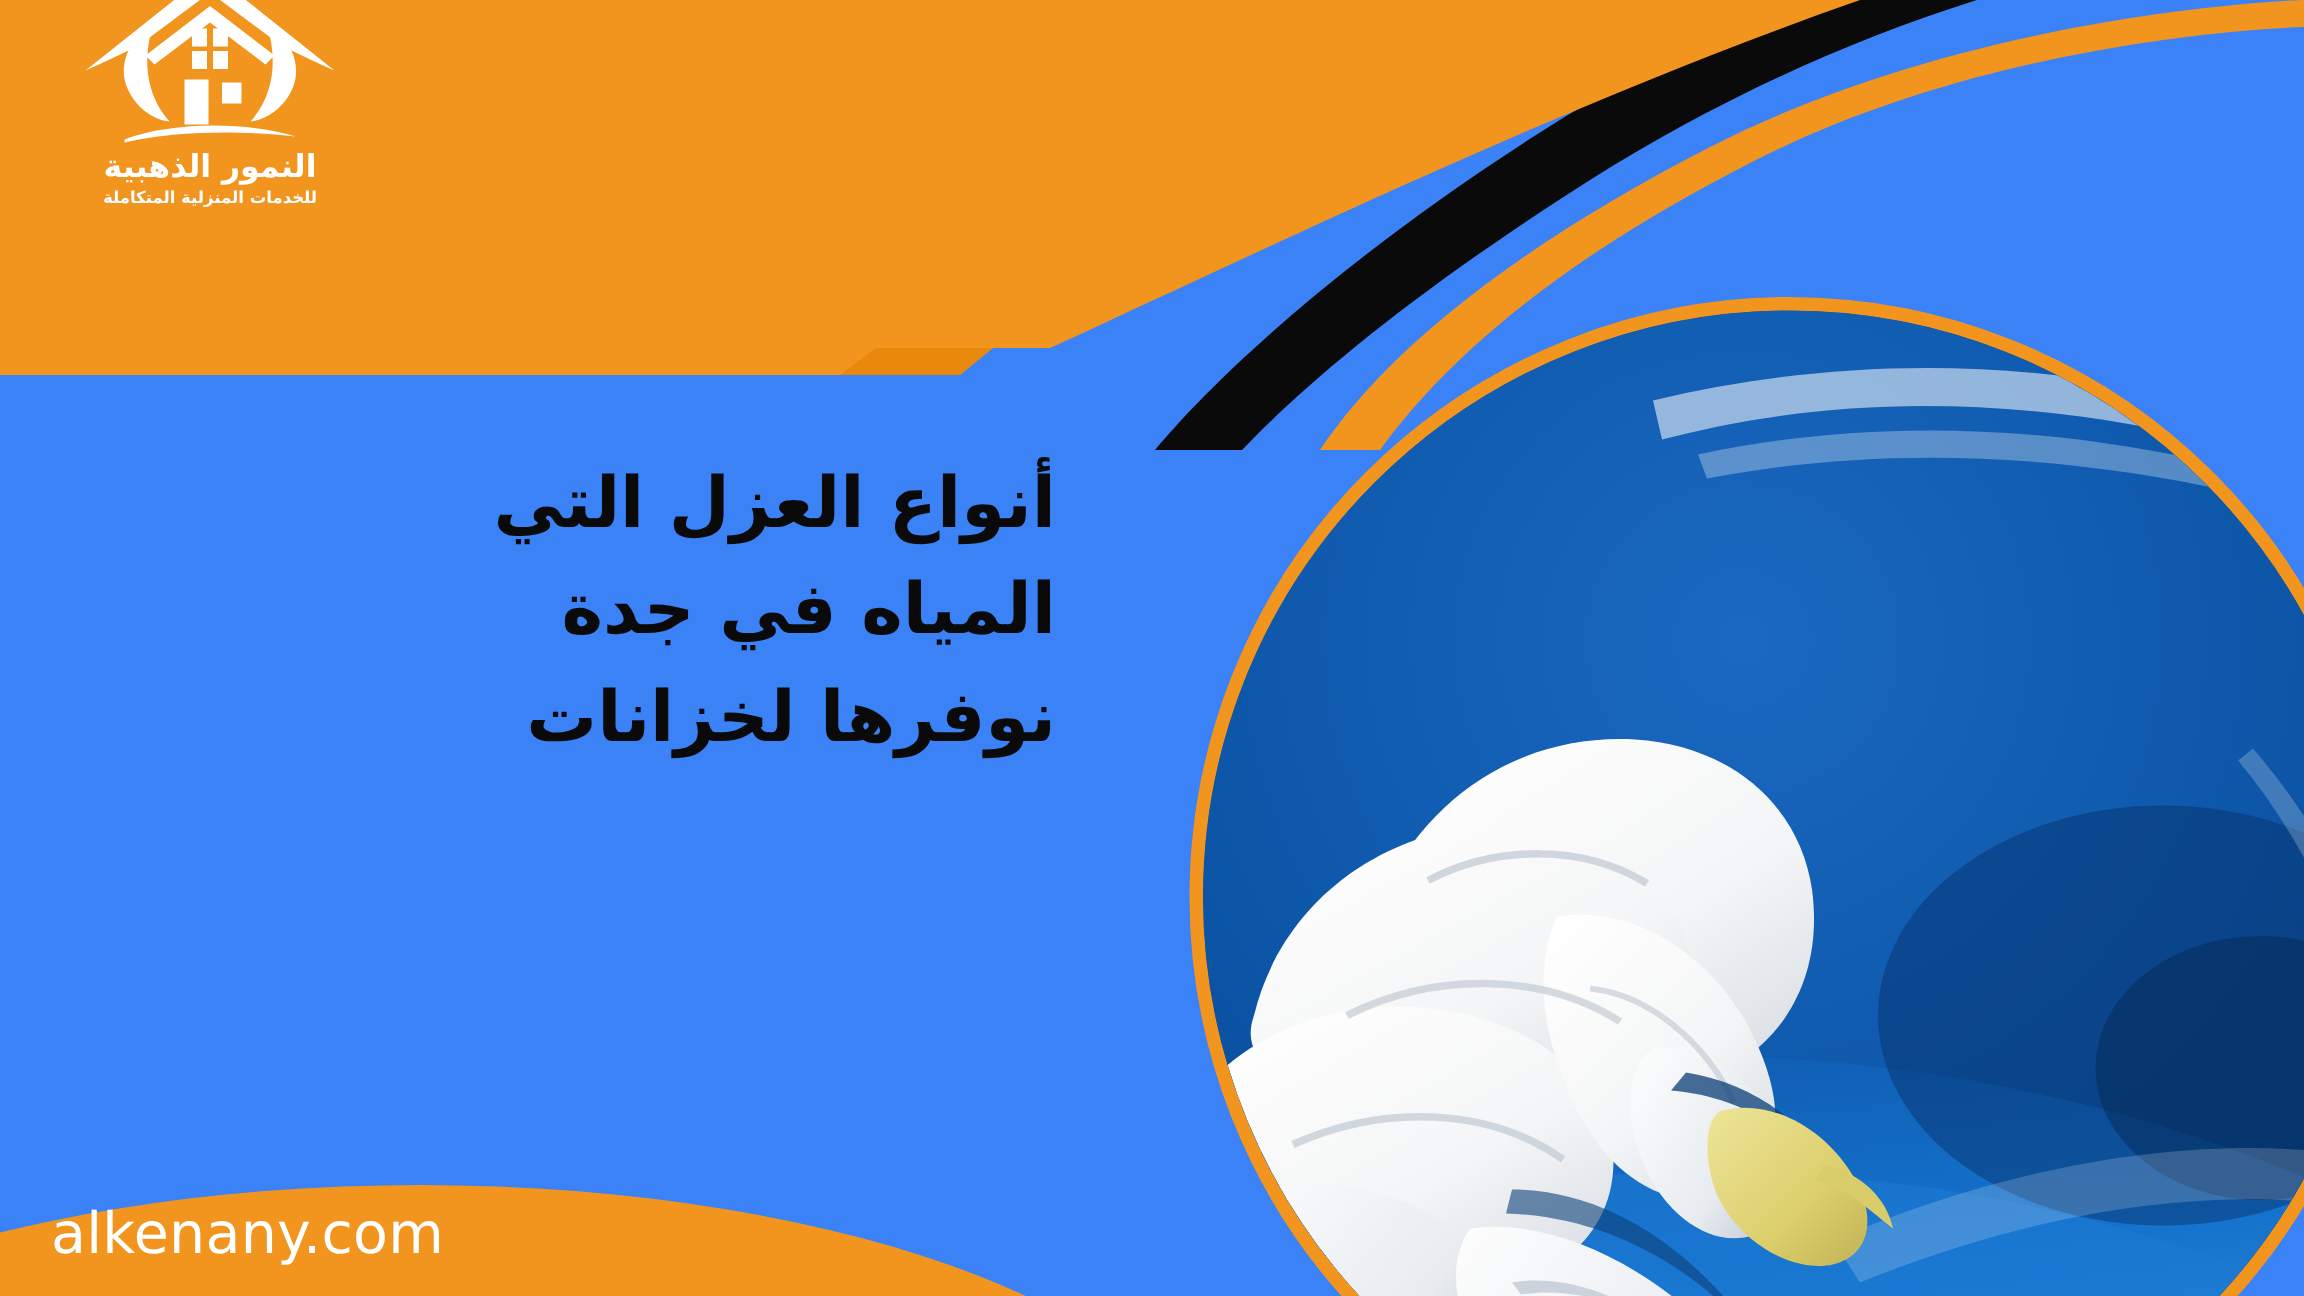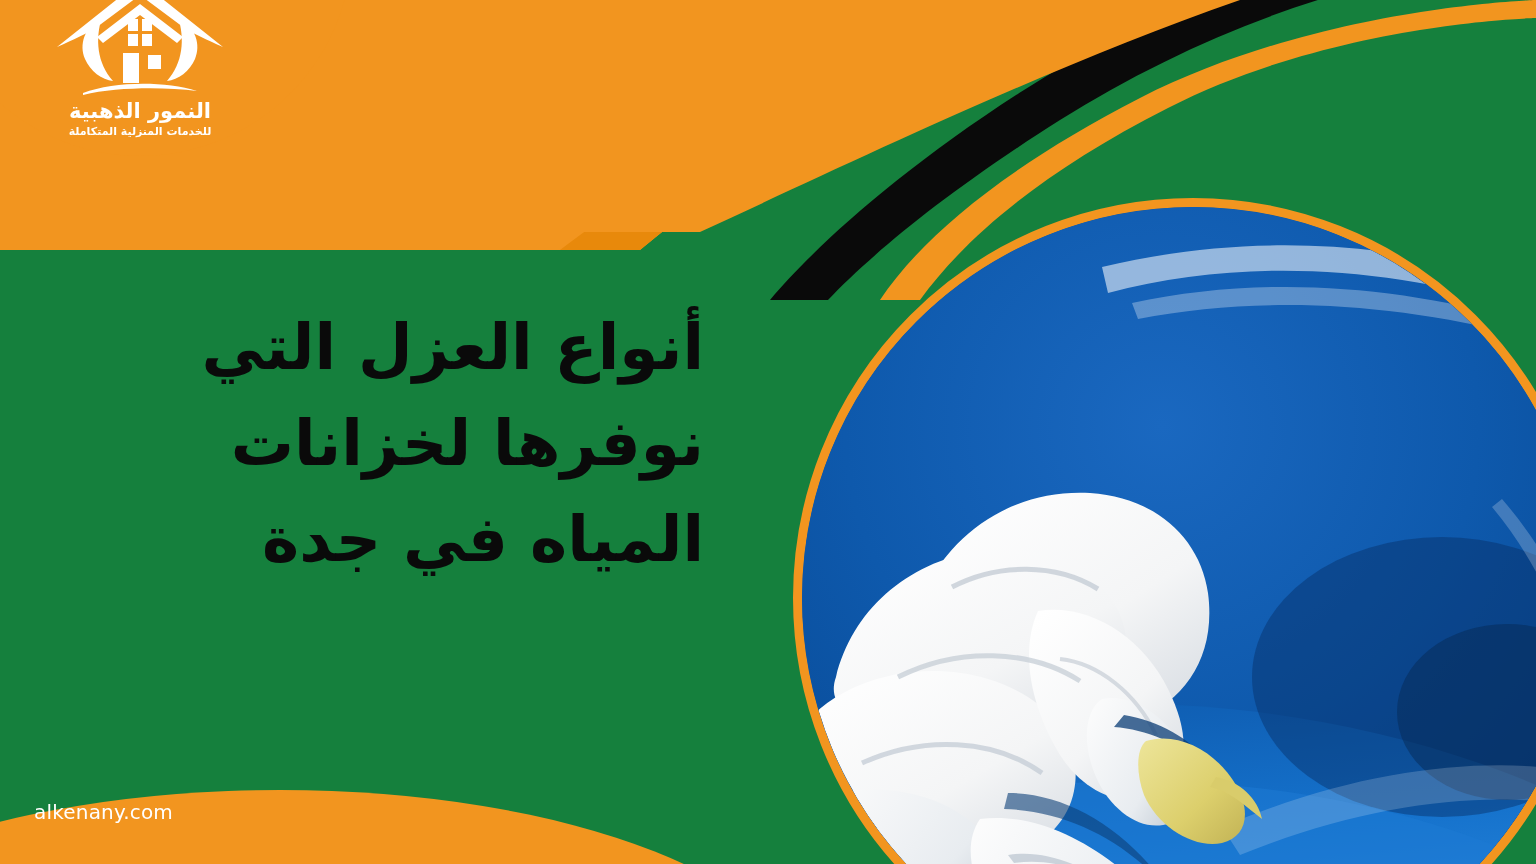--- a/index.html
+++ b/index.html
@@ -1,21 +1,21 @@
 <!DOCTYPE html>
 <html lang="ar" dir="rtl"><head>
 <meta charset="utf-8">
 <title>alkenany banner</title>
 <style>
   html,body{margin:0;padding:0;background:#ffffff;}
   #stage{
     position:relative;
     width:1536px;height:864px;
     overflow:hidden;
-    background:#15803d;
+    background:#3b82f6;
     font-family:"DejaVu Sans","Liberation Sans",sans-serif;
   }
 
   
   .swoosh-layer{position:absolute;inset:0;overflow:hidden;pointer-events:none;}
   .swoosh-svg{position:absolute;top:0;left:0;width:1536px;height:864px;}
 
   
   #logo-badge{
     position:absolute;
@@ -53,21 +53,21 @@
 
   
   #headline{
     position:absolute;
     left:90px;top:300px;
     width:614px;
     text-align:right;
     direction:rtl;
     color:#0A0A0A;
     font-weight:bold;
-    font-size:63px;
+    font-size:47px;
     line-height:1.52;
     letter-spacing:-0.5px;
   }
   #headline .hl-line{display:block;white-space:nowrap;}
 
   
   #photo-circle{
     position:absolute;
     left:793px;top:198px;
     width:800px;height:800px;
@@ -84,21 +84,21 @@
     position:absolute;
     left:-250px;top:790px;
     width:1060px;height:420px;
     border-radius:50%;
     background:#F2951F;
   }
   #watermark-text{
     position:absolute;
     left:34px;top:800px;
     color:#ffffff;
-    font-size:20px;
+    font-size:38px;
     letter-spacing:.2px;
     direction:ltr;
     white-space:nowrap;
   }
 </style>
 </head>
 <body>
 
 <div id="stage">
 
@@ -142,22 +142,22 @@
         <path d="M28 116 C60 104 110 104 142 114 C108 110 62 110 28 118 Z" fill="#ffffff"></path>
       </svg>
 
       <div id="logo-word">النمور الذهبية</div>
       <div id="logo-tag">للخدمات المنزلية المتكاملة</div>
     </div>
   </div>
 
   <div id="headline">
     <span class="hl-line">أنواع العزل التي</span>
+    <span class="hl-line">المياه في جدة</span>
     <span class="hl-line">نوفرها لخزانات</span>
-    <span class="hl-line">المياه في جدة</span>
   </div>
 
   <div id="photo-circle">
     <svg id="photo-art" viewBox="0 0 782 782" xmlns="http://www.w3.org/2000/svg" aria-hidden="true">
       <defs>
         <radialGradient id="tankGrad" cx="46%" cy="28%" r="88%">
           <stop offset="0%" stop-color="#1A68C0"></stop>
           <stop offset="46%" stop-color="#0E59AC"></stop>
           <stop offset="78%" stop-color="#094C99"></stop>
           <stop offset="100%" stop-color="#083E80"></stop>

